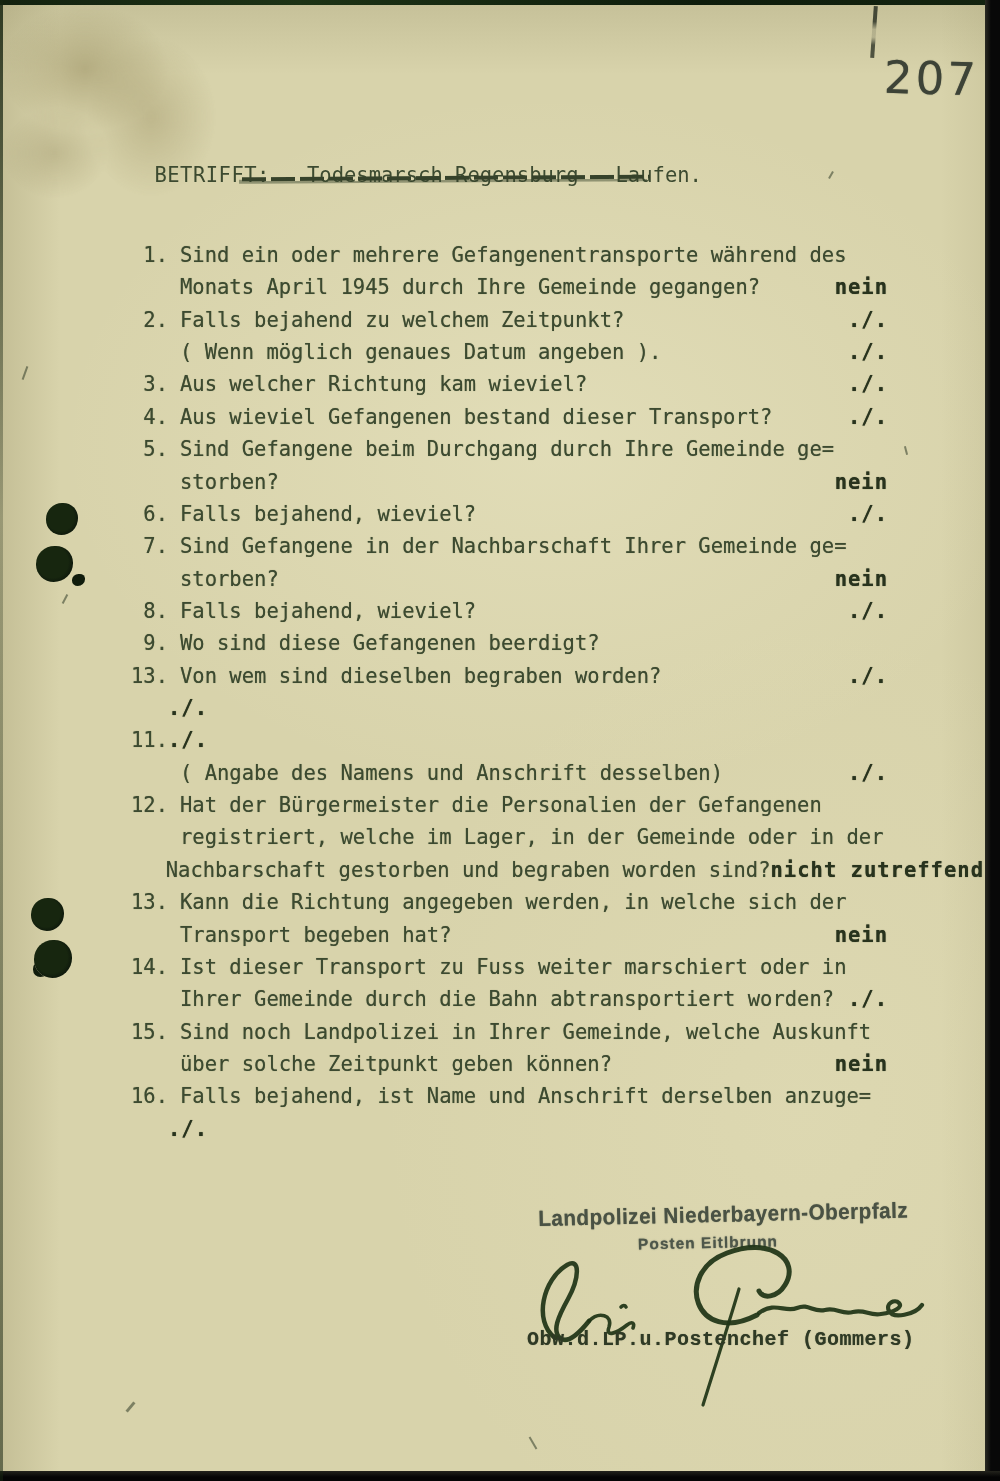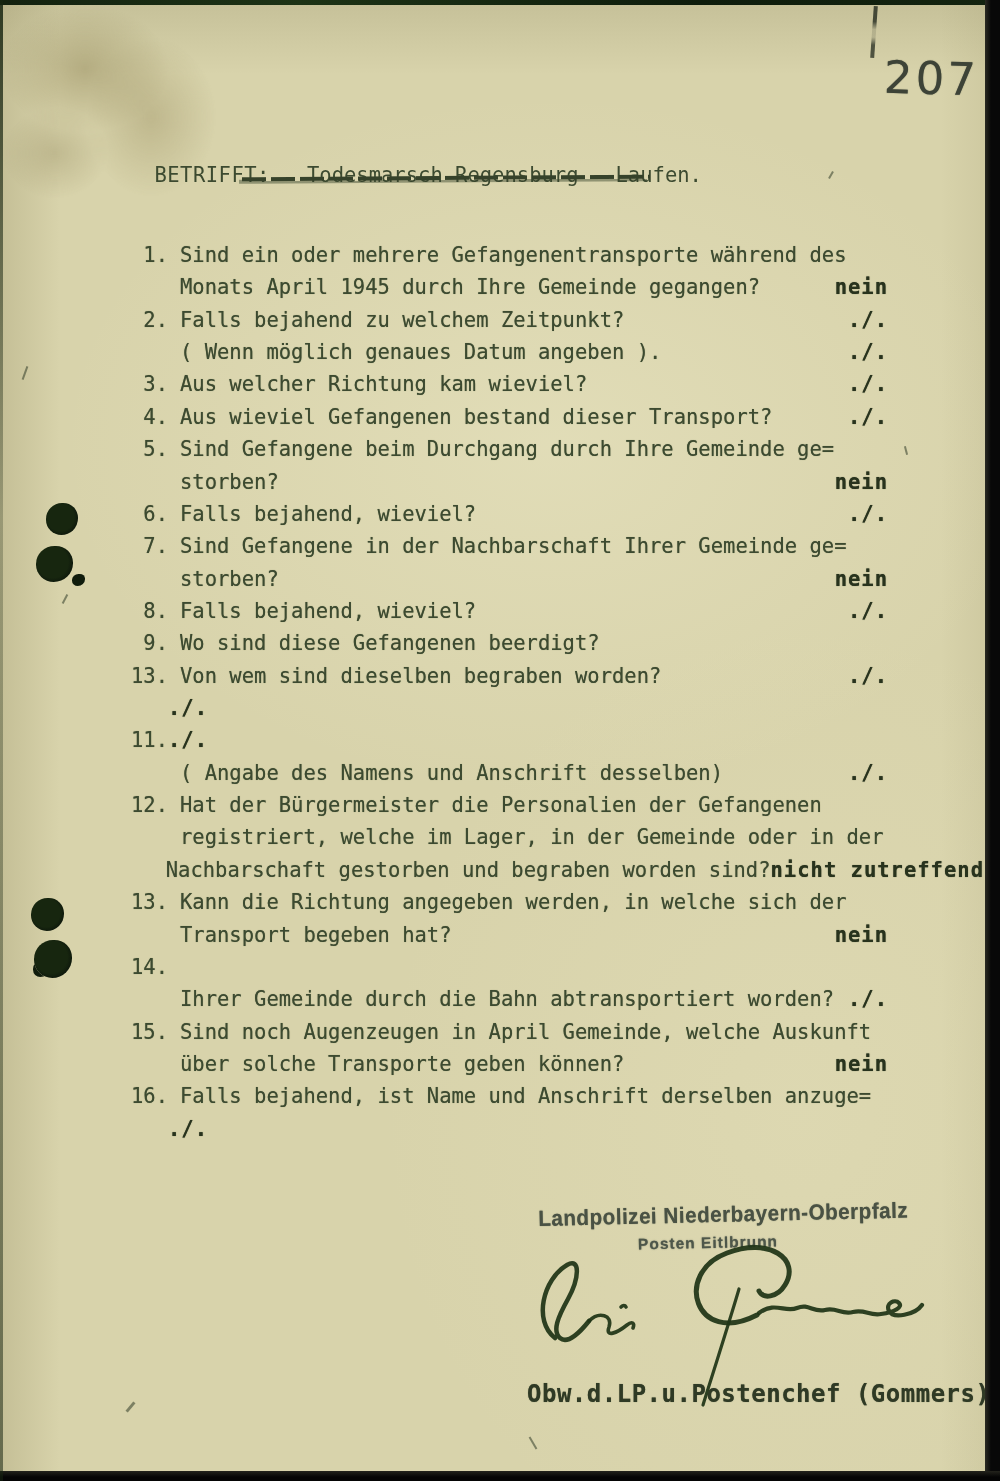--- a/index.html
+++ b/index.html
@@ -72,23 +72,24 @@
   }
   .stamp2 {
     position:absolute; left:638px; top:1234px;
     font-family:"Liberation Sans", sans-serif; font-size:15.5px; font-weight:600;
     color:#4e574a; transform:rotate(-1.2deg); letter-spacing:1px;
     text-shadow:0 0 1.3px rgba(78,87,74,0.9);
   }
   .sig { position:absolute; left:525px; top:1243px; width:400px; height:110px; overflow:visible; }
   .sig path { fill:none; stroke:#1f3517; stroke-linecap:round; stroke-linejoin:round; opacity:0.93; }
   .sigcaption {
-    position:absolute; left:527px; top:1380px;
-    font-size:24px; font-weight:bold; color:#2f3a25; white-space:pre; letter-spacing:0.5px;
+    position:absolute; left:527px; top:1328px;
+    font-size:20px; font-weight:bold; color:#2f3a25; white-space:pre; letter-spacing:0.5px;
     text-shadow:0 0 0.8px rgba(40,50,30,0.7);
+    font-family:Liberation Mono, monospace;
   }
 
   .speck { position:absolute; background:rgba(50,60,40,0.55); }
   .sp1 { left:24px;  top:366px;  width:2px; height:14px; transform:rotate(20deg); }
   .sp2 { left:64px;  top:594px;  width:2px; height:10px; transform:rotate(28deg); }
   .sp3 { left:905px; top:446px;  width:2px; height:9px;  transform:rotate(-14deg); }
   .sp4 { left:830px; top:171px;  width:2px; height:8px;  transform:rotate(30deg); }
   .sp5 { left:129px; top:1401px; width:3px; height:12px; transform:rotate(40deg); }
   .sp6 { left:532px; top:1436px; width:2px; height:14px; transform:rotate(-30deg); }
 </style>
@@ -225,36 +226,37 @@
       <span class="ans"></span>
     </div>
     <div class="row">
       <span class="num"></span>
       <span class="txt">Transport begeben hat?</span>
       <span class="ans">nein</span>
     </div>
 
     <div class="row">
       <span class="num">14.</span>
+      <span class="txt">Ist dieser Transport zu Fuss weiter marschiert oder in</span>
       <span class="ans"></span>
     </div>
     <div class="row">
       <span class="num"></span>
       <span class="txt">Ihrer Gemeinde durch die Bahn abtransportiert worden?</span>
       <span class="ans">./.</span>
     </div>
 
     <div class="row">
       <span class="num">15.</span>
-      <span class="txt">Sind noch Augenzeugen in April Gemeinde, welche Auskunft</span>
-      <span class="ans"></span>
-    </div>
-    <div class="row">
-      <span class="num"></span>
-      <span class="txt">über solche Transporte geben können?</span>
+      <span class="txt">Sind noch Landpolizei in Ihrer Gemeinde, welche Auskunft</span>
+      <span class="ans"></span>
+    </div>
+    <div class="row">
+      <span class="num"></span>
+      <span class="txt">über solche Zeitpunkt geben können?</span>
       <span class="ans">nein</span>
     </div>
 
     <div class="row">
       <span class="num">16.</span>
       <span class="txt">Falls bejahend, ist Name und Anschrift derselben anzuge=</span>
       <span class="ans"></span>
     </div>
     <div class="row">
       <span class="num"></span>

